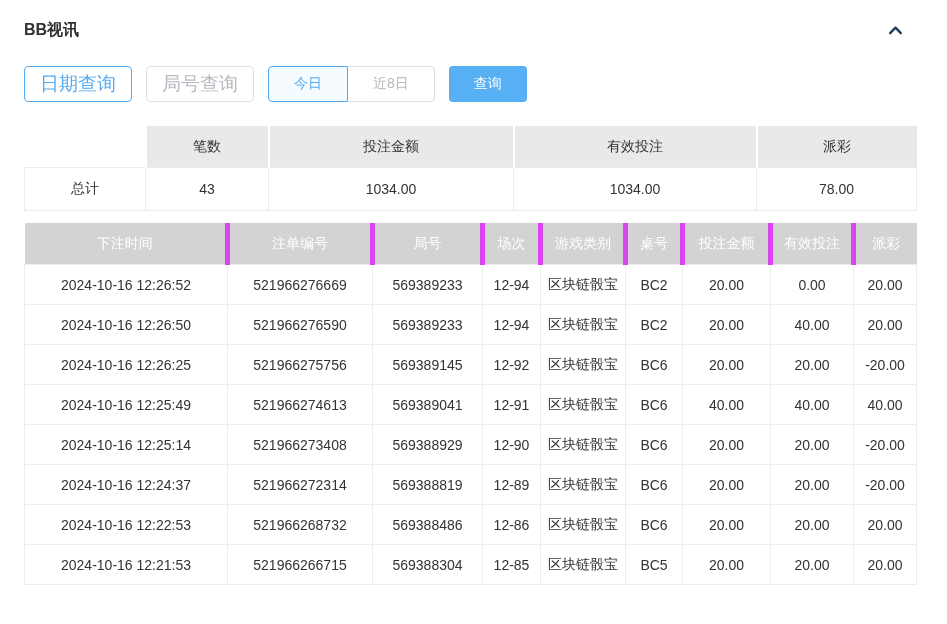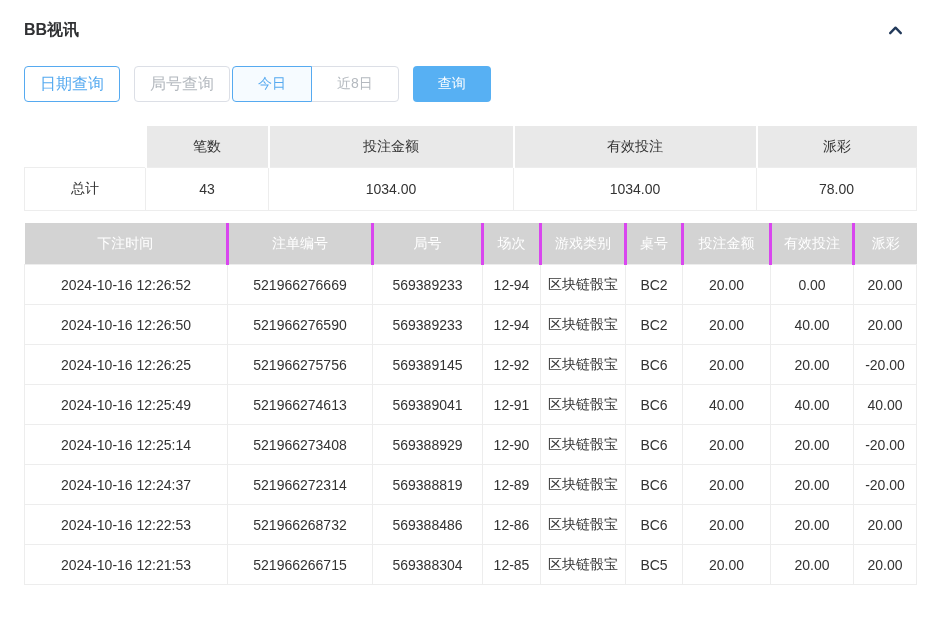--- a/index.html
+++ b/index.html
@@ -11,33 +11,33 @@
 
   
   .panel-header { display:flex; justify-content:space-between; align-items:center; }
   .panel-title { font-size:16px; font-weight:700; color:#303133; }
   .collapse-btn { background:none; border:none; padding:2px; cursor:pointer; line-height:0; }
 
   
   .filters { margin-top:25px; display:flex; align-items:center; }
   .btn {
     height:36px; box-sizing:border-box; border:1px solid #dcdfe6; border-radius:4px;
-    background:#fff; font-size:16px; padding:0 15px; display:inline-flex;
+    background:#fff; font-size:19px; padding:0 15px; display:inline-flex;
     align-items:center; justify-content:center; cursor:pointer;
     font-family:inherit;
   }
   .btn-outline-active { color:#56aaf0; border-color:#56aaf0; }
   .btn-muted { color:#b4b9bf; }
   .ml { margin-left:14px; }
   .date-input {
     height:36px; box-sizing:border-box; border:1px solid #c6c9ce; border-radius:4px;
     display:flex; align-items:center; padding:0 12px; gap:9px; width:233px;
     font-size:15px; color:#3b3f45; font-weight:600; cursor:pointer; margin-left:14px;
   }
-  .segs { display:flex; margin-left:2px;align-items:center; }
+  .segs { display:flex; margin-left:14px;align-items:center; }
   .seg {
     height:36px; box-sizing:border-box; border:1px solid #dcdfe6; background:#fff;
     color:#b4b9bf; font-size:14px; padding:0 25px; display:flex; align-items:center;
     margin-left:-1px; cursor:pointer; font-family:inherit;
   }
   .seg:first-child { margin-left:0; border-radius:4px 0 0 4px; }
   .seg:last-child { border-radius:0 4px 4px 0; }
   .seg.active { border-color:#56aaf0; color:#56aaf0; background:#f6fbff; position:relative; z-index:2; }
   .search-btn {
     background:#57b0f3; color:#fff; border:none; border-radius:4px; height:36px;
@@ -46,21 +46,21 @@
 
   
   table { border-collapse:collapse; table-layout:fixed; width:892px; font-size:14px; }
   .summary { margin-top:24px; }
   .summary th { height:39px; background:#e9e9e9; font-weight:400; color:#333; border-left:2px solid #fff; }
   .summary th:first-child { background:#fff; border-left:none; }
   .summary td { height:40px; border:1px solid #ededed; text-align:center; color:#333; }
 
   
   .main { margin-top:12px; }
-  .main th { height:39px; background:#d3d3d3; color:#fff; font-weight:400; border-left:3px solid #d946ef; }
+  .main th { height:39px; background:#d3d3d3; color:#fff; font-weight:400; border-left:5px solid #d946ef; }
   .main th:first-child { border-left:none; }
   .main td { height:37px; border:1px solid #ededed; text-align:center; color:#333; }
   .link { color:#55a7ef; cursor:pointer; }
   .neg { color:#f56c6c; }
 </style>
 </head>
 <body>
 
 <div class="wrap">
 

